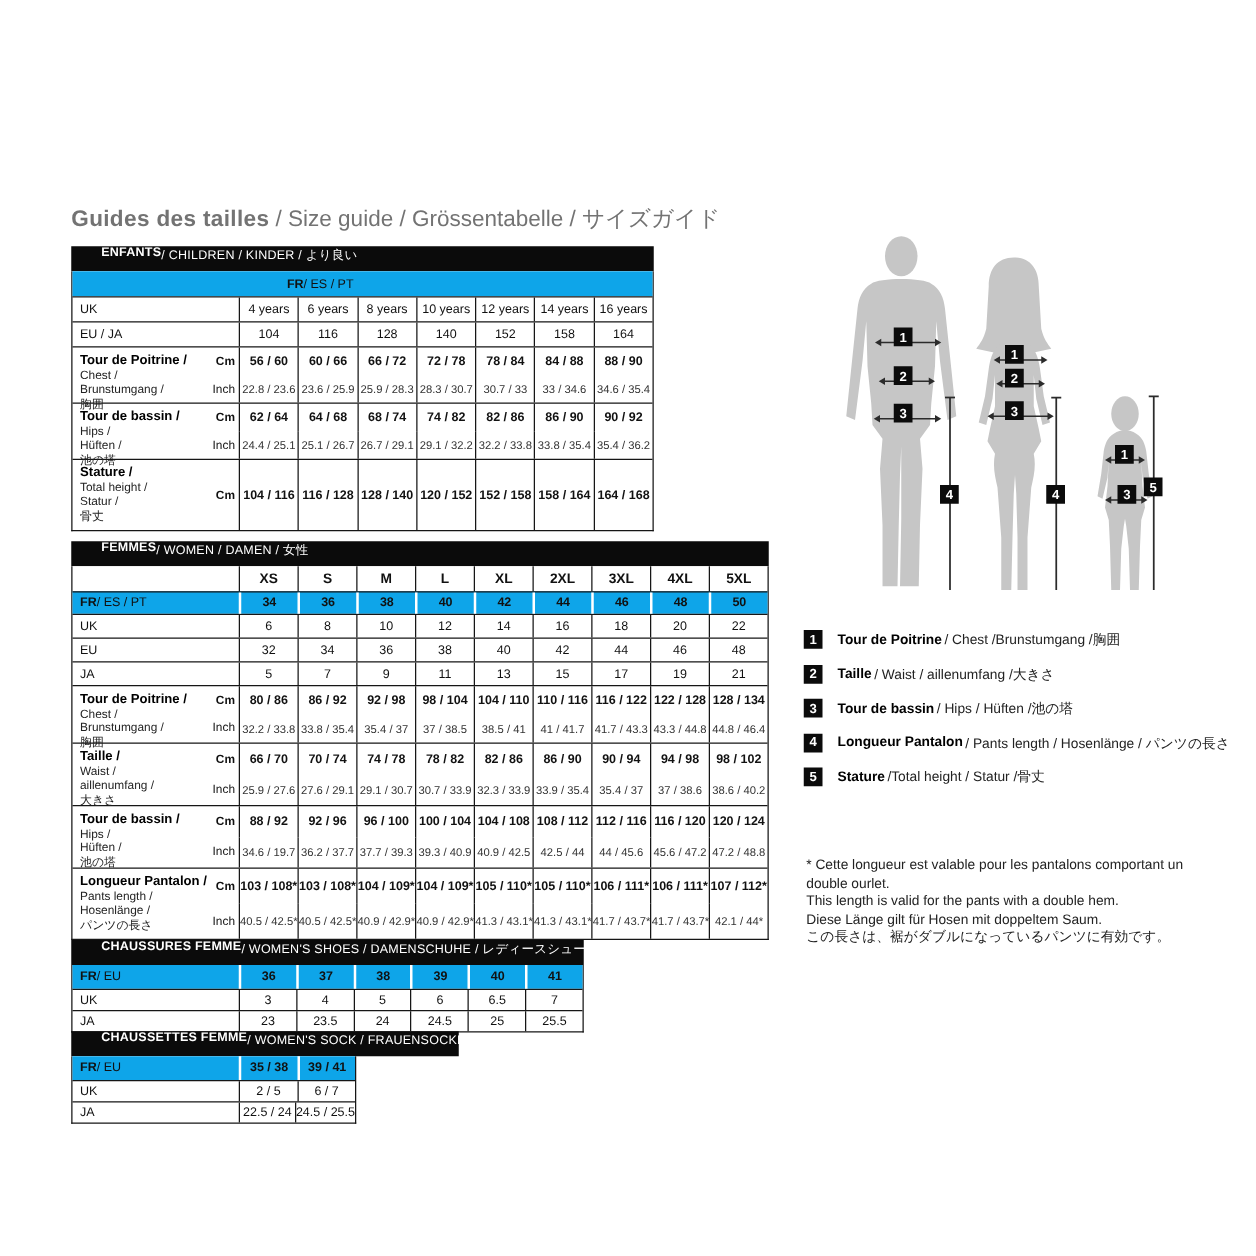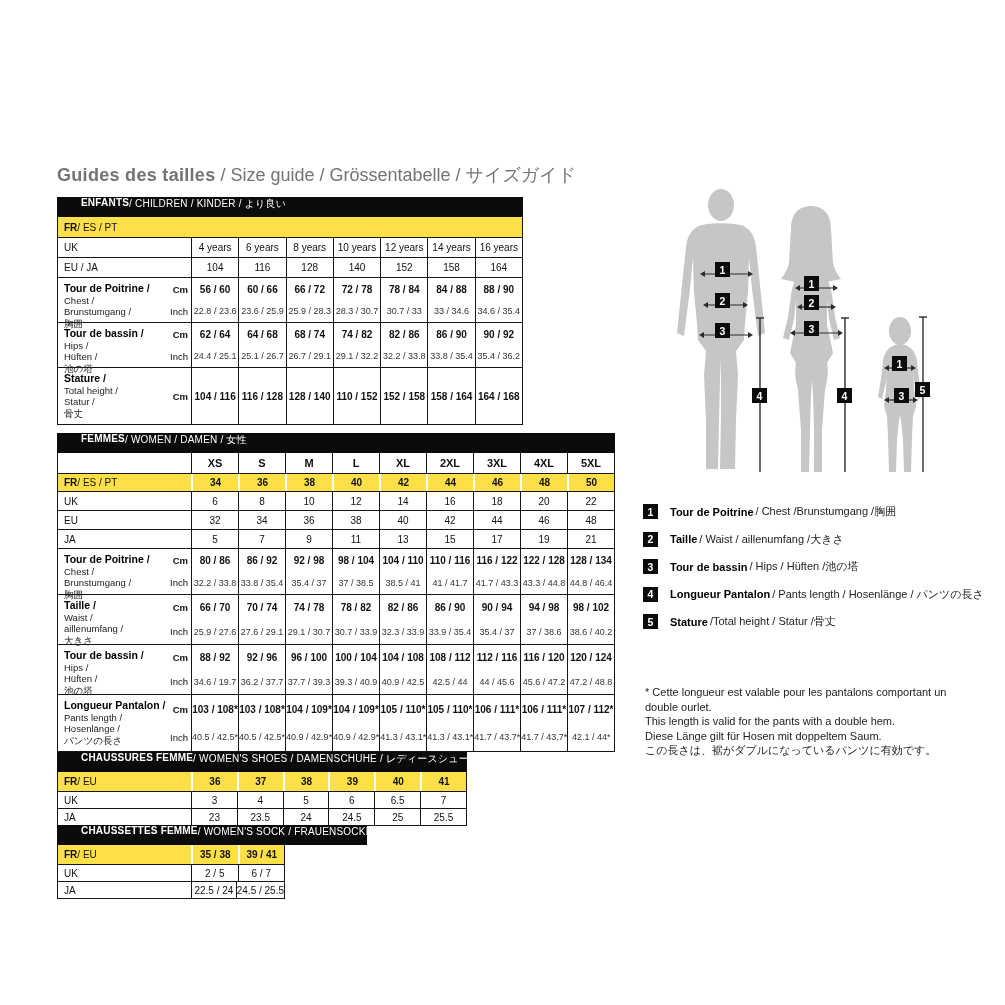--- a/index.html
+++ b/index.html
@@ -18,21 +18,21 @@
   .mlabel{line-height:11.5px;font-size:9.5px;padding-top:3px;color:#222;}
   .mlabel .first{font-weight:bold;font-size:10.5px;color:#000;}
   .units{position:absolute;right:3px;top:0;bottom:0;display:flex;flex-direction:column;width:26px;}
   .unit{flex:1;display:flex;align-items:center;justify-content:flex-end;font-size:9.5px;color:#111;}
   .unit.b{font-weight:bold;}
   .vals{flex:1;display:flex;flex-direction:column;}
   .sub{flex:1;display:flex;}
   .cell{flex:1;display:flex;align-items:center;justify-content:center;border-left:1px solid #161616;box-sizing:border-box;font-size:10px;color:#111;white-space:nowrap;}
   .sub.b .cell{font-weight:bold;}
   .sub.i .cell{font-size:9px;color:#333;}
-  .row.yellow{background:#fde047;}
+  .row.yellow{background:#0ea5e9;justify-content:center;}
   .row.yellow .cell{border-left:2px solid #fff;font-weight:bold;}
   .row.sizes .cell{font-weight:bold;font-size:11px;}
   #legend{position:absolute;left:643px;top:504px;}
   .lrow{display:flex;align-items:center;height:15px;margin-bottom:12.5px;font-size:11px;color:#222;white-space:nowrap;}
   .lnum{width:15px;height:15px;background:#0b0b0b;color:#fff;font-weight:bold;font-size:10.5px;display:flex;align-items:center;justify-content:center;margin-right:12px;flex:0 0 15px;}
   .lrow .lb{font-weight:bold;color:#000;margin-right:2px;}
   #footnote{position:absolute;left:645px;top:685px;font-size:11px;color:#222;line-height:14.5px;}
   #figures{position:absolute;left:648px;top:185px;}
 </style>
 </head>
@@ -162,21 +162,21 @@
           </div>
           <div class="units">
             <div class="unit b">Cm</div>
           </div>
         </div>
         <div class="vals">
           <div class="sub b">
             <div class="cell">104 / 116</div>
             <div class="cell">116 / 128</div>
             <div class="cell">128 / 140</div>
-            <div class="cell">110 / 152</div>
+            <div class="cell">120 / 152</div>
             <div class="cell">152 / 158</div>
             <div class="cell">158 / 164</div>
             <div class="cell">164 / 168</div>
           </div>
         </div>
       </div>
     </div>
   </div>
 <div id="tbl-women" class="tbl" style="left: 57px; top: 433px;">
     <div class="hdr" style="width: 558px; height: 20px;">

